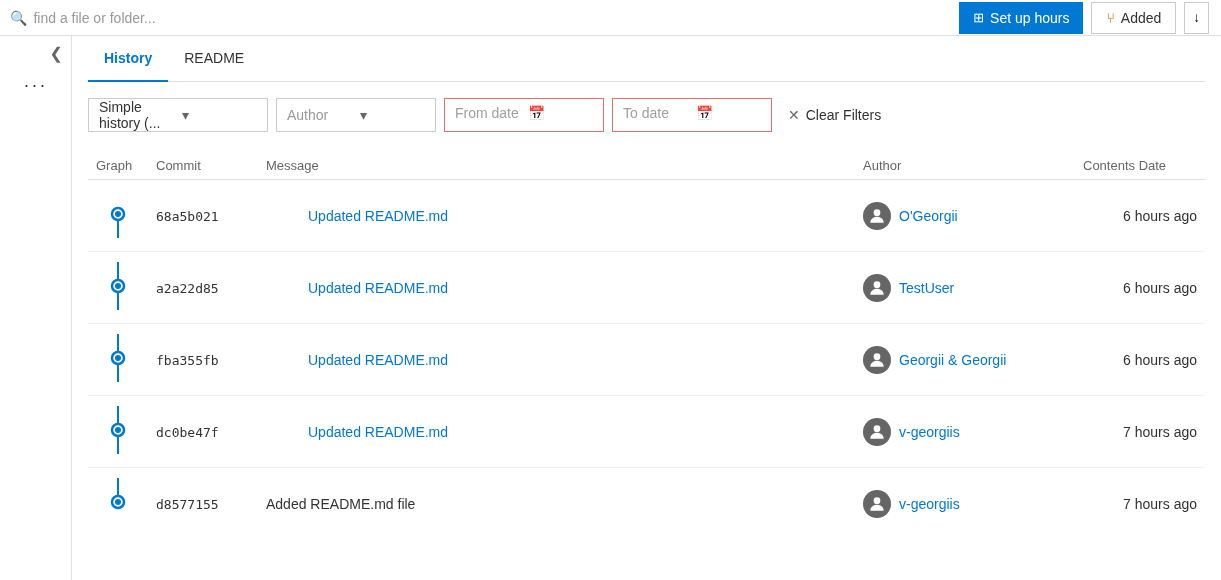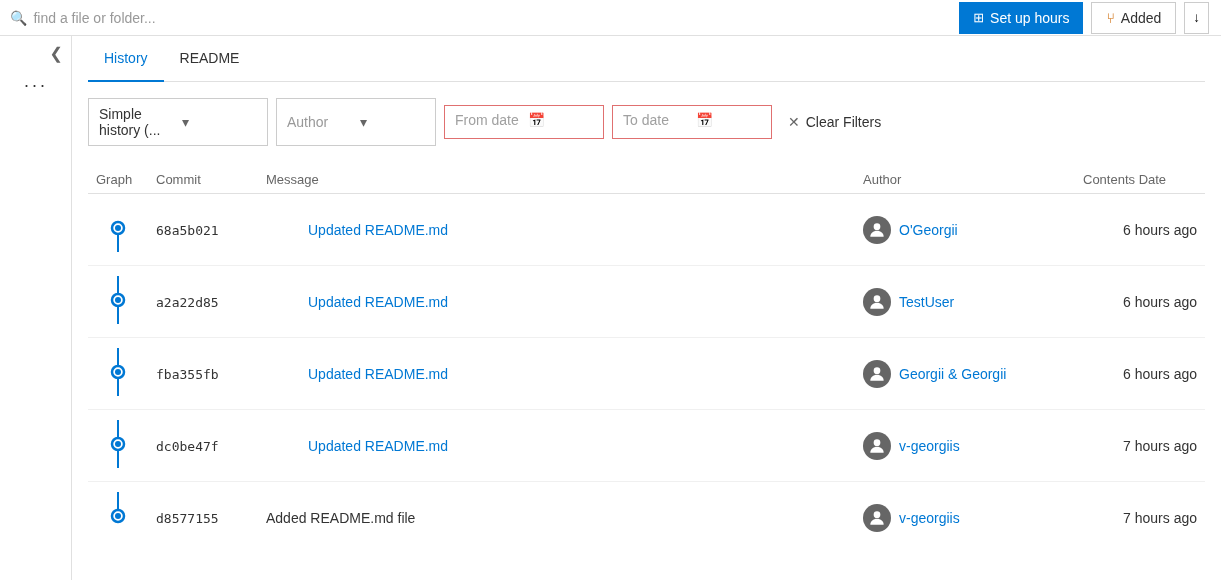--- a/index.html
+++ b/index.html
@@ -119,40 +119,40 @@
       padding: 14px 16px;
       cursor: pointer;
       font-size: 14px;
       color: #333;
       border-bottom: 2px solid transparent;
       margin-bottom: -1px;
     }
     .tab.active {
       color: #0078d4;
       border-bottom: 2px solid #0078d4;
-      font-weight: 400;
+      font-weight: 700;
     }
 
     
     .filters-row {
       display: flex;
       align-items: center;
       gap: 8px;
       margin-bottom: 20px;
     }
     .filter-dropdown {
       display: flex;
       align-items: center;
       border: 1px solid #ccc;
       padding: 16px 10px;
       cursor: pointer;
       background: #fff;
       font-size: 14px;
       color: #333;
-      height: 48px;
+      height: 34px;
       min-width: 180px;
     }
     .filter-dropdown span {
       flex: 1;
     }
     .filter-dropdown .chevron {
       color: #666;
       margin-left: 8px;
     }
     .filter-author {

